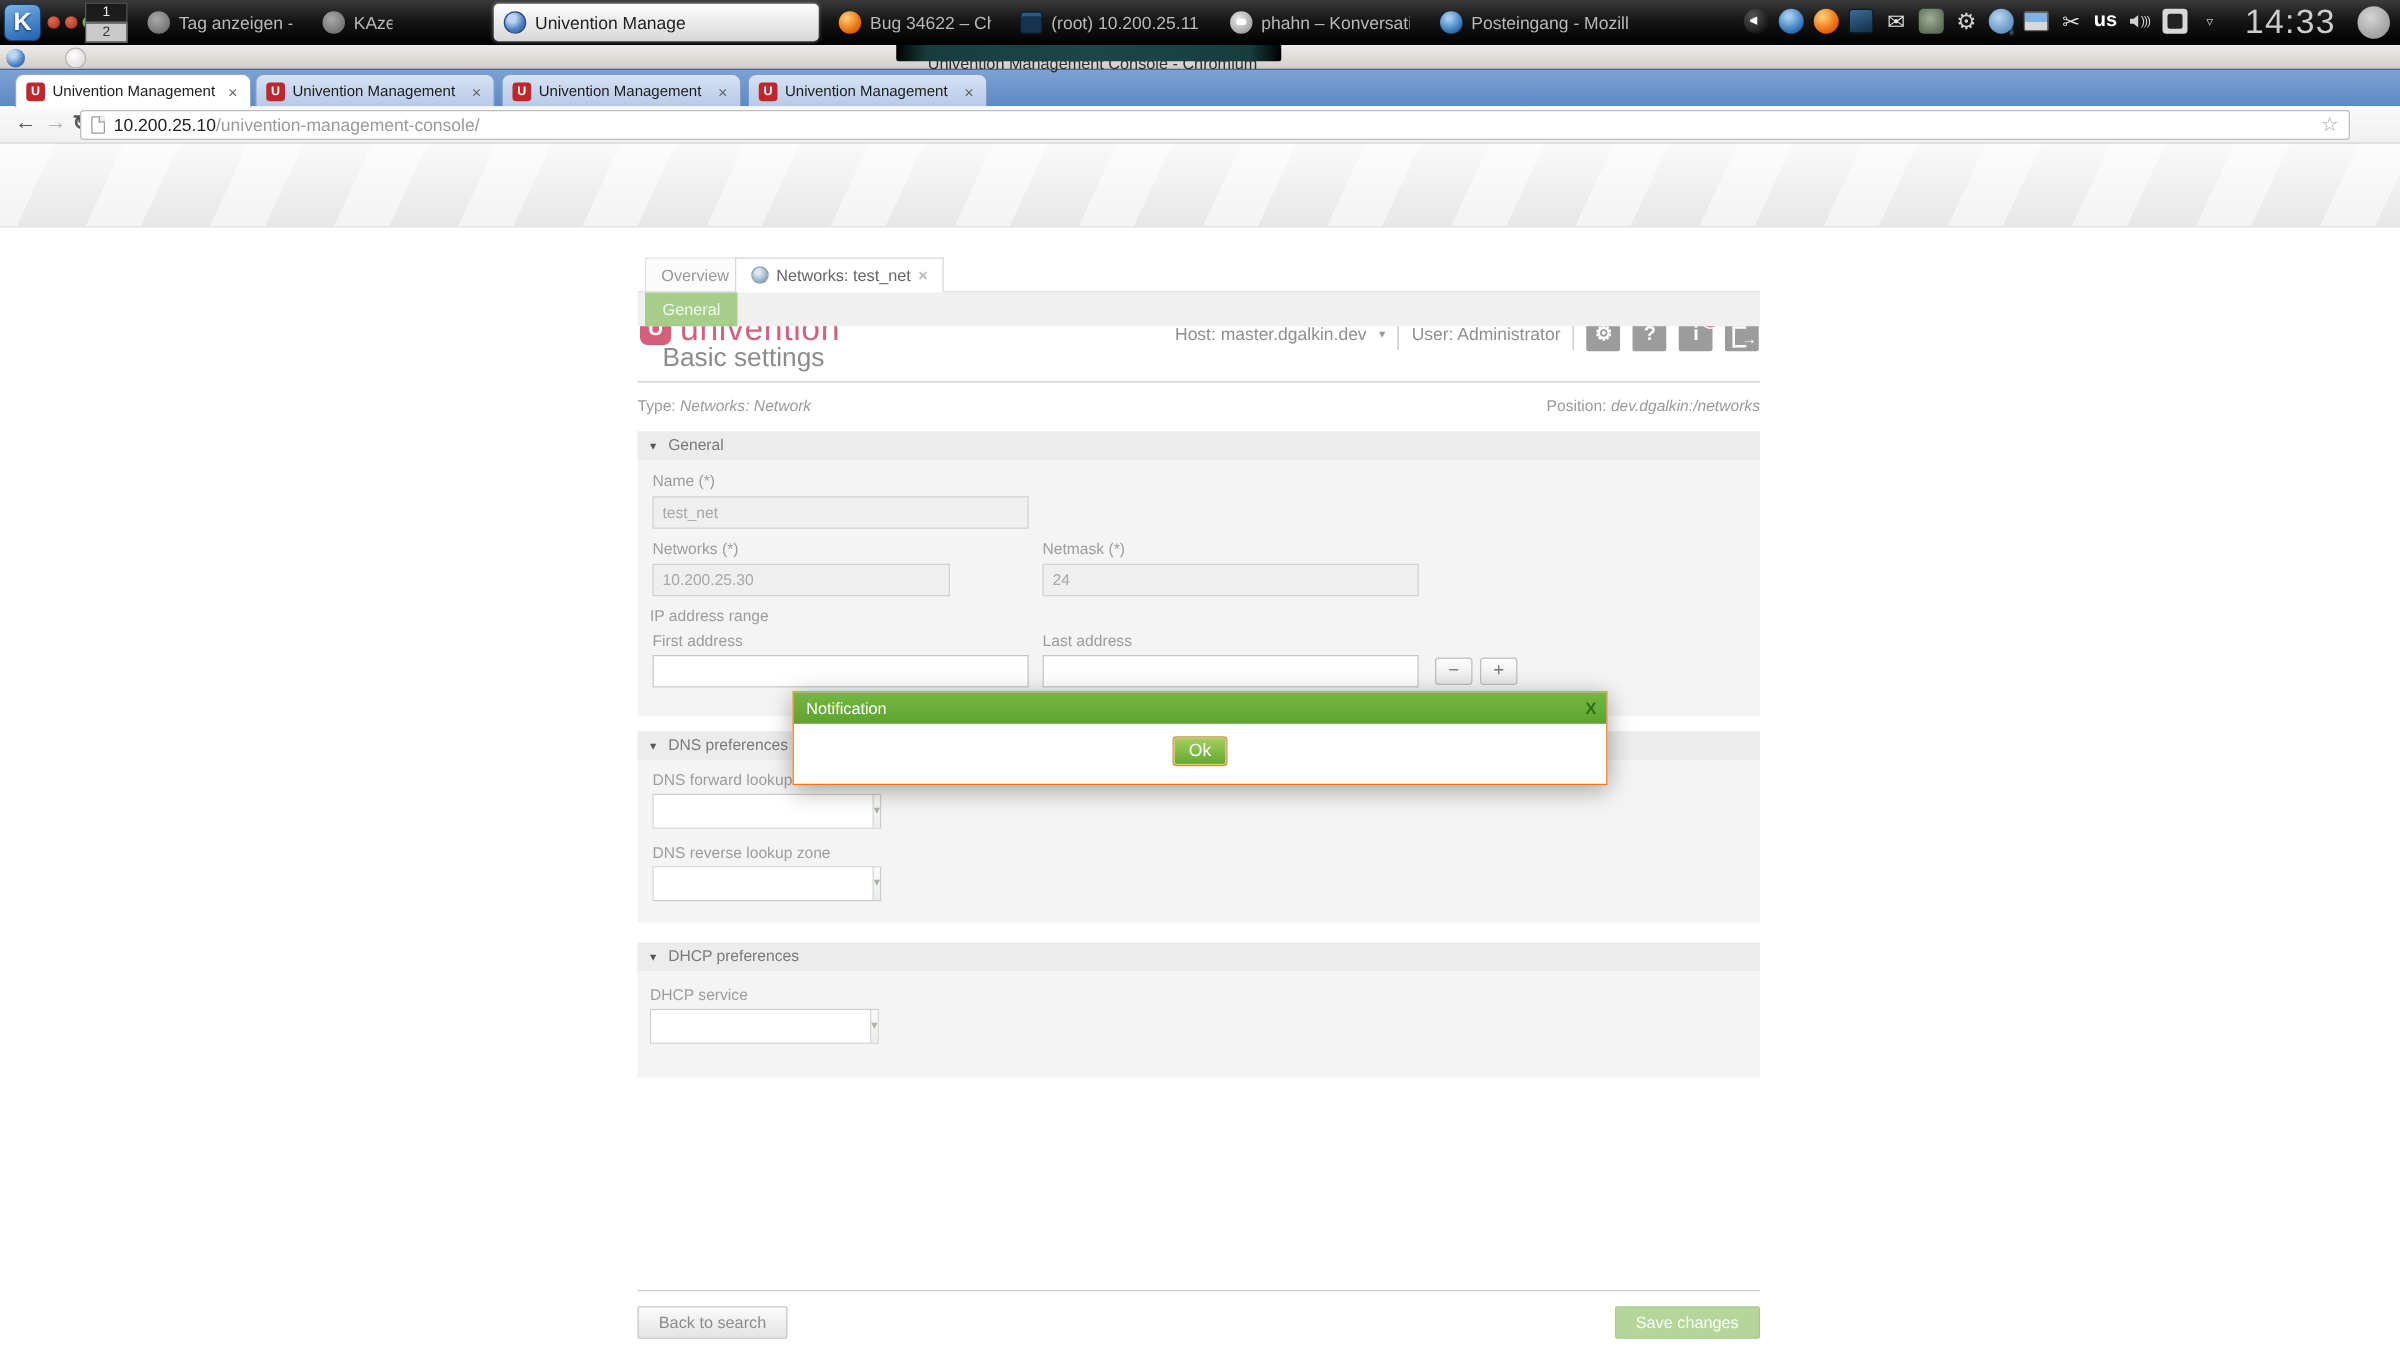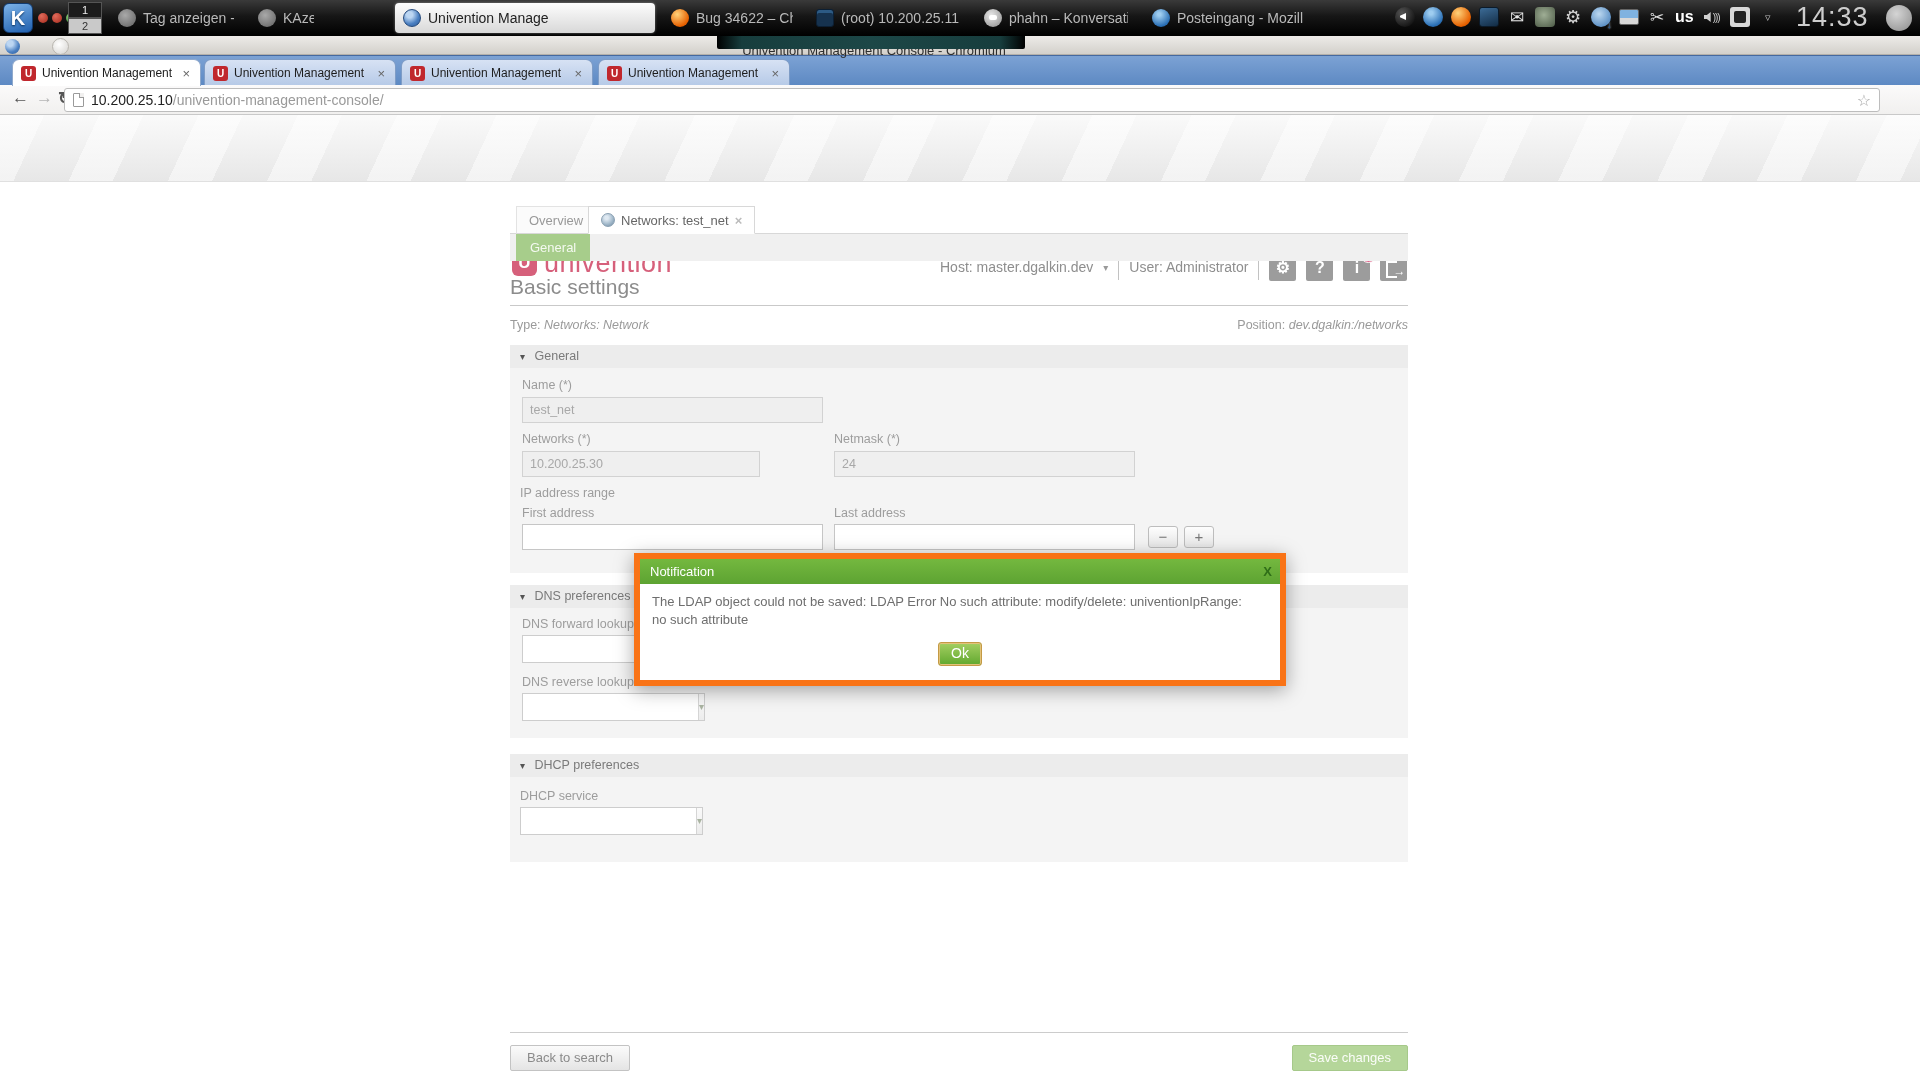--- a/index.html
+++ b/index.html
@@ -142,21 +142,21 @@
   .ctab.overview { left:6px; color:#999; border:1px solid #e3e3e3; border-bottom:1px solid #d8d8d8;
                    background:#fbfbfb; }
   .ctab.networks { left:78px; color:#666; background:#fff; border:1px solid #d8d8d8; border-bottom:1px solid #fff; }
   .globe-ico { width:14px; height:14px; border-radius:50%;
                background:radial-gradient(circle at 38% 32%, #dfe9f2 15%, #9fb6c8 60%, #6d8aa0);
                border:1px solid #8aa0b2; }
   .ctab .tclose2 { color:#bbb; font-size:13px; font-weight:bold; }
   .subtabrow { position:absolute; left:0; top:52px; width:898px; height:27px; background:#f0f0f0; }
   .gentab { position:absolute; left:6px; top:0; height:27px; padding:0 14px; background:#a7cd8b;
             color:#f4f9f0; font-size:13px; line-height:27px; }
-  .page-title { position:absolute; left:0; top:93px; font-size:21px; color:#8c8c8c; }
+  .page-title { position:absolute; left:20px; top:93px; font-size:21px; color:#8c8c8c; }
   .rule1 { position:absolute; left:0; top:123px; width:898px; border-top:1px solid #c9c9c9; }
   .typerow { position:absolute; left:0; top:136px; width:898px; font-size:12.5px; color:#9a9a9a; }
   .typerow .pos { position:absolute; right:0; top:0; }
   .typerow i { font-style:italic; }
 
   .section-hdr { position:absolute; left:0; width:898px; height:23px; background:#ececec;
                  font-size:12.5px; color:#7a7a7a; line-height:23px; padding-left:10px; }
   .section-hdr .caret { color:#555; font-size:10px; margin-right:6px; }
   .section-body { position:absolute; left:0; width:898px; background:#f4f4f4; }
 
@@ -177,21 +177,21 @@
 
   .rule2 { position:absolute; left:0; top:850px; width:898px; border-top:1px solid #cccccc; }
   .btn-back { position:absolute; left:0; top:863px; height:26px; padding:0 16px;
               background:linear-gradient(180deg,#fbfbfb,#e4e4e4); border:1px solid #c3c3c3;
               border-radius:2px; color:#8a8a8a; font-size:13px; line-height:24px; }
   .btn-save { position:absolute; right:0; top:863px; height:26px; padding:0 16px; background:#b5d69a;
               border:1px solid #a6c98a; border-radius:2px; color:#fbfdf9; font-size:13px; line-height:24px; }
 
   
   .dialog { position:absolute; left:634px; top:553px; width:652px; z-index:40;
-            box-shadow:0 4px 18px rgba(0,0,0,.35); background:#fff; border:6px solid #f97316; }
+            box-shadow:0 4px 18px rgba(0,0,0,.35); background:#fff; border:1px solid #f97316; }
   .dlg-hdr { height:25px; background:linear-gradient(180deg,#74b83f,#5da332); color:#fff;
              font-size:13px; line-height:25px; padding:0 10px; position:relative; }
   .dlg-close { position:absolute; right:8px; top:0; color:#2f6e18; font-weight:bold; font-size:13px; }
   .dlg-msg { padding:9px 12px 4px 12px; font-size:13px; color:#6e6e6e; line-height:1.35;
              width:630px; }
   .dlg-okrow { text-align:center; padding:10px 0 14px 0; }
   .dlg-ok { display:inline-block; padding:2px 12px 4px 12px; font-size:14px; color:#fff;
             background:linear-gradient(180deg,#a4cf62,#61a82f); border:1px solid #c49a45;
             box-shadow:inset 0 0 0 1px #e2c279; border-radius:3px; }
 </style>
@@ -394,17 +394,16 @@
   <div class="rule2"></div>
   <div class="btn-back">Back to search</div>
   <div class="btn-save">Save changes</div>
 </div>
 
 <div class="dialog">
   <div class="dlg-hdr">
     <span>Notification</span>
     <span class="dlg-close">X</span>
   </div>
-  <div class="dlg-msg">The LDAP object could not be saved: LDAP Error No such attribute: modify/delete: univentionIpRange: no such attribute</div>
   <div class="dlg-okrow">
     <span class="dlg-ok">Ok</span>
   </div>
 </div>
 
 </body></html>

